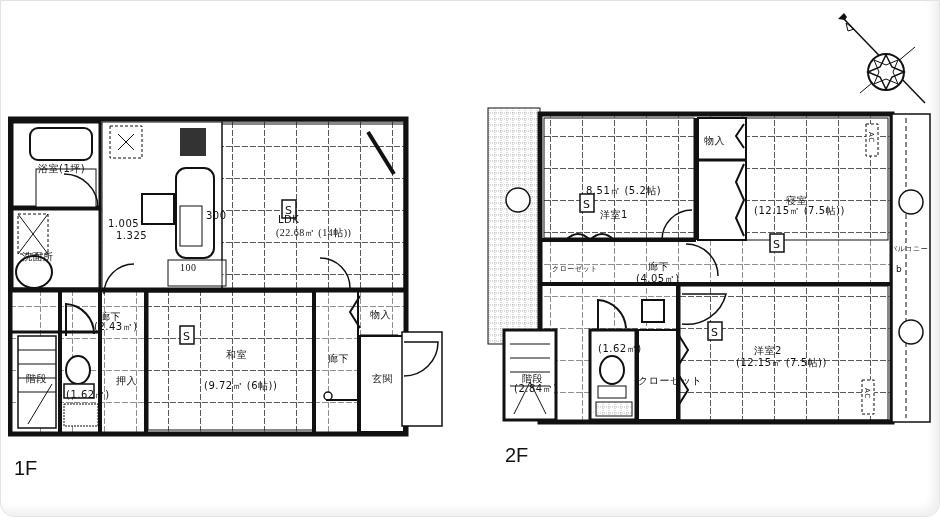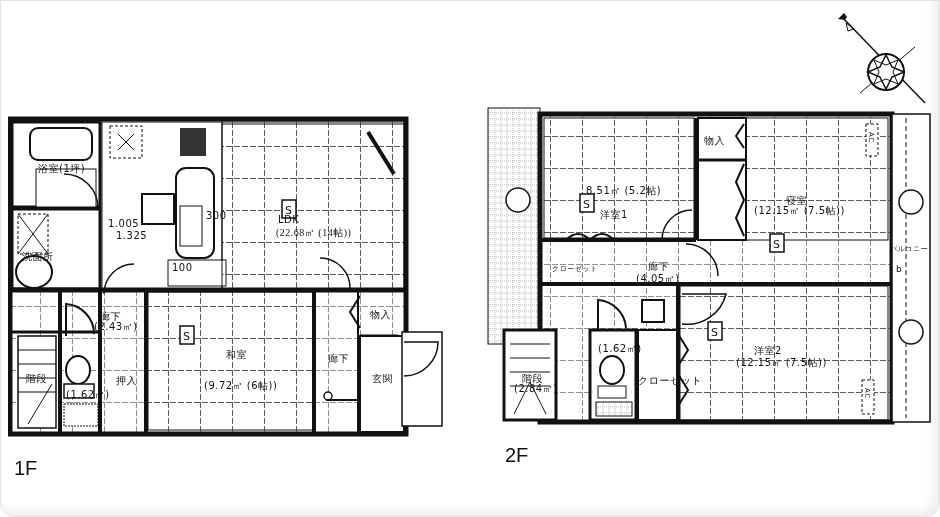--- a/index.html
+++ b/index.html
@@ -116,21 +116,21 @@
   <span class="lbl" style="left:86px;top:206px;">(2.43㎡)</span>
   <span class="lbl" style="left:320px;top:238px;">廊下</span>
   <span class="lbl" style="left:364px;top:258px;">玄関</span>
   <span class="lbl" style="left:108px;top:260px;">押入</span>
   <span class="lbl" style="left:362px;top:194px;">物入</span>
   <span class="lbl" style="left:18px;top:258px;">階段</span>
   <span class="lbl" style="left:58px;top:274px;">(1.62㎡)</span>
   <span class="lbl" style="left:64px;top:104px;margin-left:36px;">1.005</span>
   <span class="lbl" style="left:108px;top:116px;">1.325</span>
   <span class="lbl" style="left:198px;top:96px;">300</span>
-  <span class="lbl" style="left:164px;top:148px;">100</span>
+  <span class="lbl" style="left:172px;top:148px;font-family:Liberation Serif, serif;">100</span>
 </div>
 
 <div class="plan" style="left:486px;top:104px;">
   <svg width="450" height="330" viewBox="0 0 450 330">
     <defs>
       <pattern id="grid2" width="32" height="32" patternUnits="userSpaceOnUse">
         <path d="M32 0 L0 0 0 32" fill="none" stroke="#222" stroke-width="1" stroke-dasharray="6 2"></path>
       </pattern>
       <pattern id="hatch" width="6" height="6" patternUnits="userSpaceOnUse">
         <path d="M0 3 L6 3 M3 0 L3 6" stroke="#888" stroke-width="0.6" stroke-dasharray="1 1"></path>

